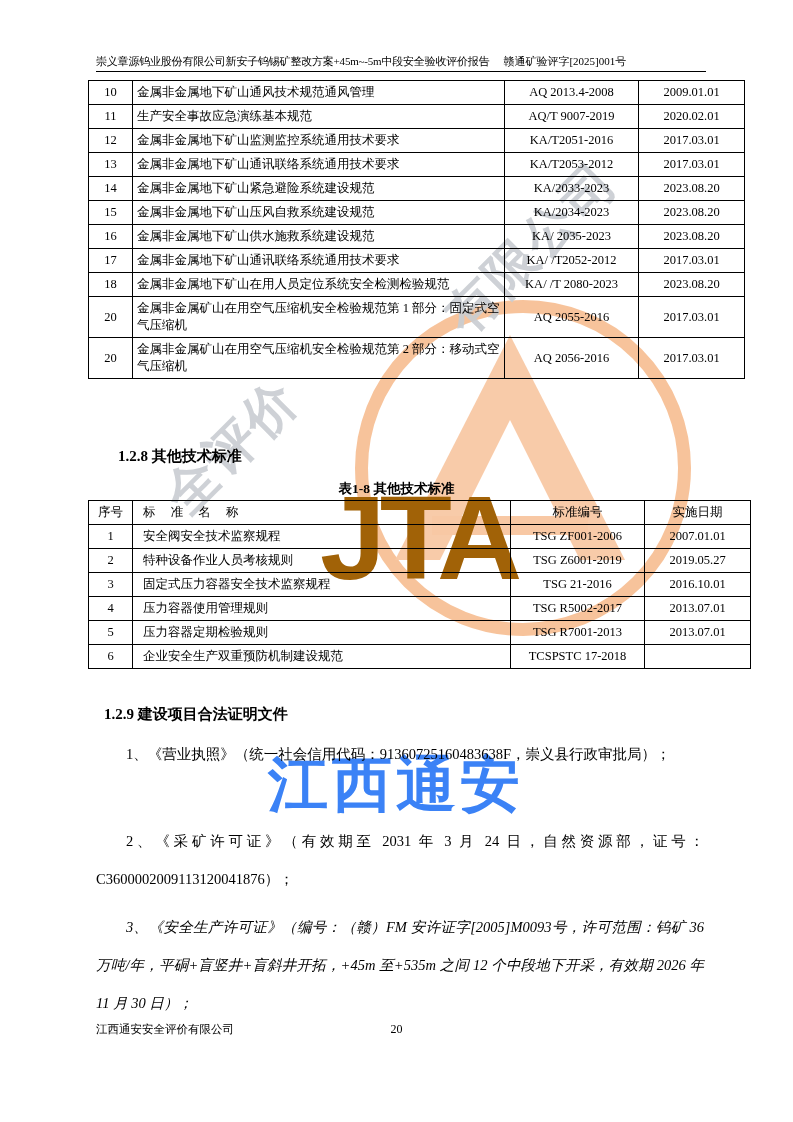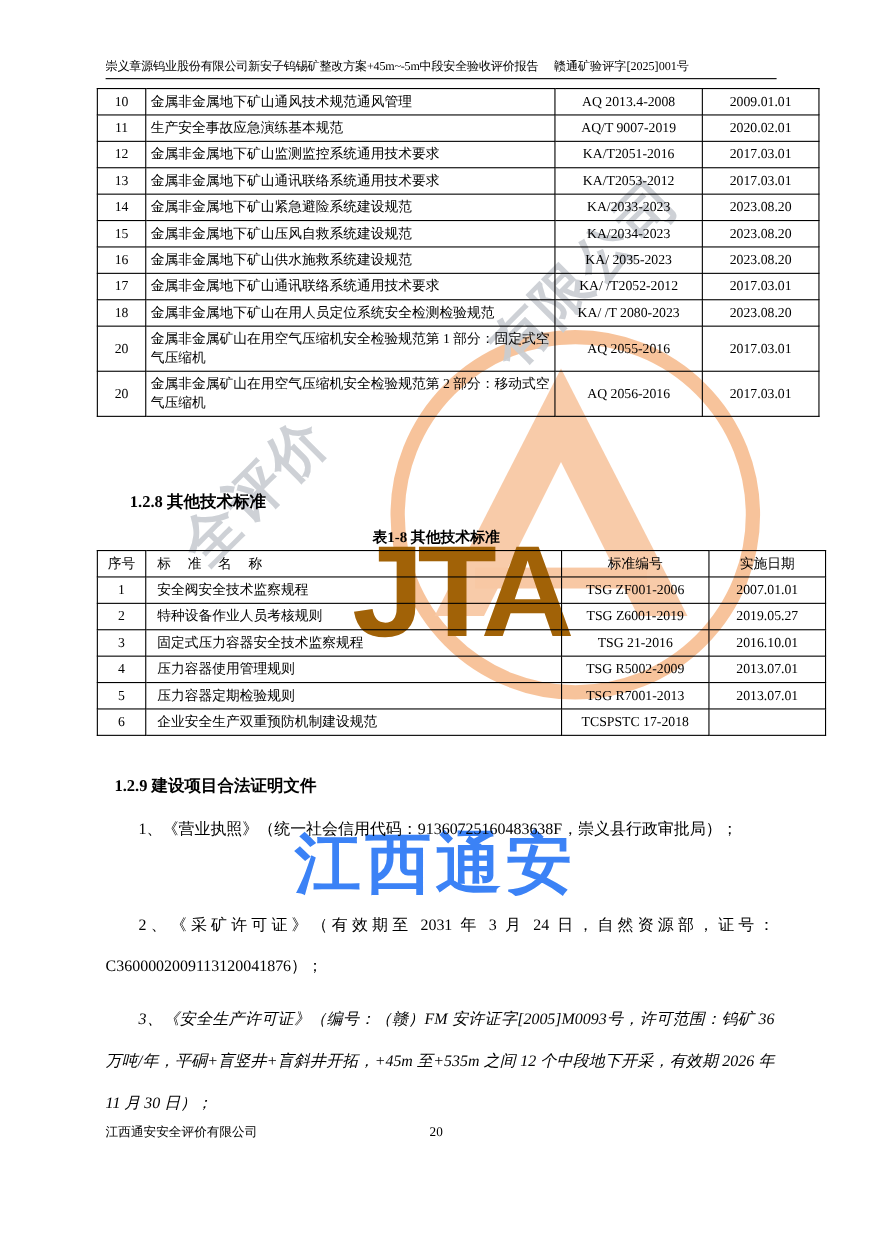--- a/index.html
+++ b/index.html
@@ -341,21 +341,21 @@
           </tr>
           <tr>
             <td class="c-no">3</td>
             <td class="c-name">固定式压力容器安全技术监察规程</td>
             <td class="c-code">TSG 21-2016</td>
             <td class="c-date">2016.10.01</td>
           </tr>
           <tr>
             <td class="c-no">4</td>
             <td class="c-name">压力容器使用管理规则</td>
-            <td class="c-code">TSG R5002-2009</td>
+            <td class="c-code">TSG R5002-2017</td>
             <td class="c-date">2013.07.01</td>
           </tr>
           <tr>
             <td class="c-no">5</td>
             <td class="c-name">压力容器定期检验规则</td>
             <td class="c-code">TSG R7001-2013</td>
             <td class="c-date">2013.07.01</td>
           </tr>
           <tr>
             <td class="c-no">6</td>

